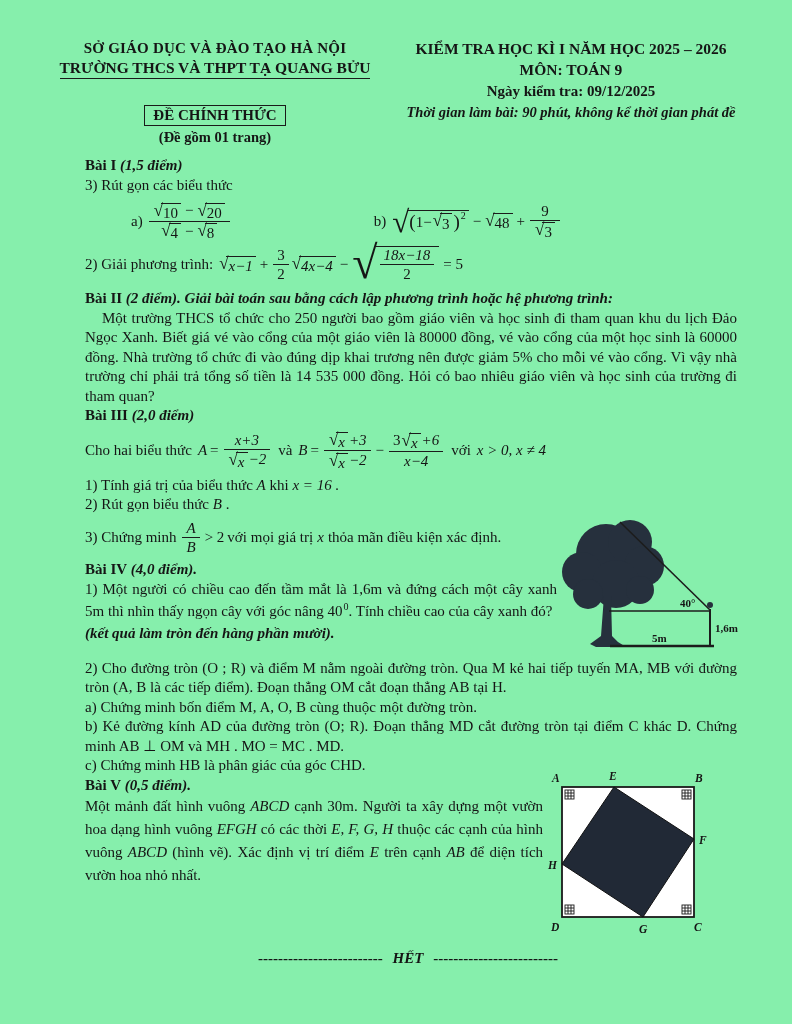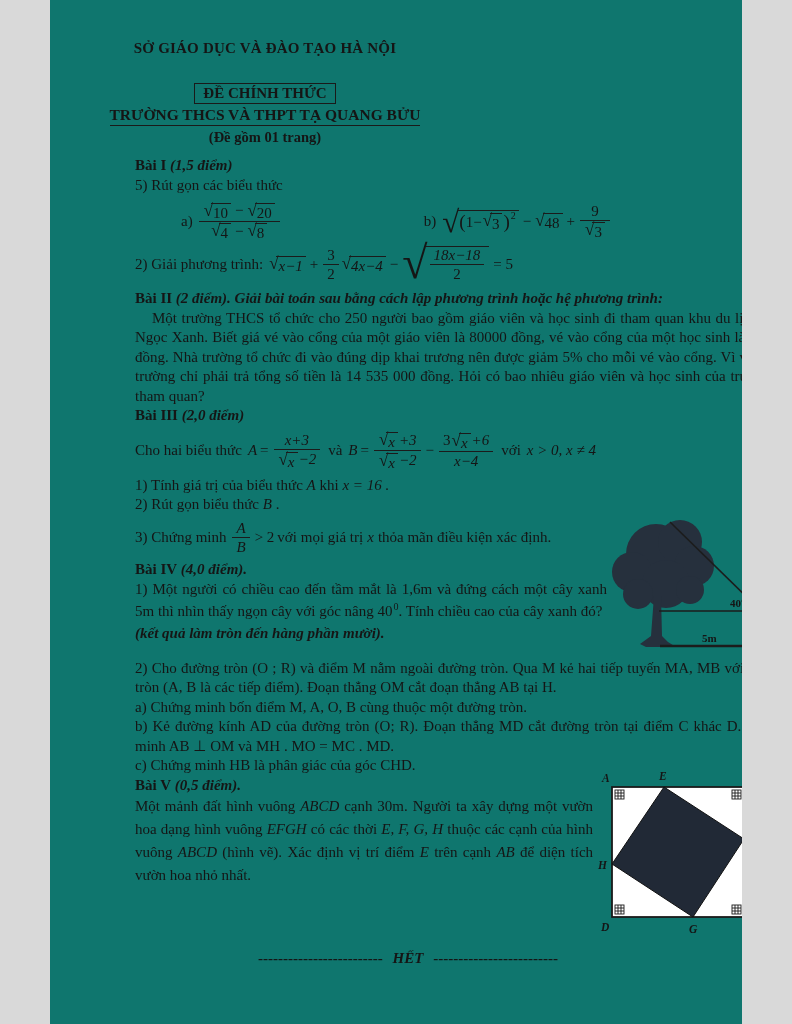--- a/index.html
+++ b/index.html
@@ -1,16 +1,16 @@
 <!DOCTYPE html>
 <html><head>
 <meta charset="utf-8">
 <style>
   html,body{margin:0;padding:0;background:#d9d9d9;}
-  #page{position:relative;width:692px;height:1024px;background:#0f766e;margin:0 auto;
+  #page{position:relative;width:792px;height:1024px;background:#86efac;margin:0 auto;
         font-family:"Liberation Serif", serif;color:#151515;overflow:hidden;}
   .b{font-weight:bold;}
   .i{font-style:italic;}
   .bi{font-weight:bold;font-style:italic;}
 
   
   .hdr{position:absolute;top:40px;left:40px;right:40px;display:flex;}
   .h-left{width:350px;text-align:center;}
   .h-right{flex:1;text-align:center;}
   .h-left .l1{font-size:15px;font-weight:bold;letter-spacing:.2px;}
@@ -53,31 +53,37 @@
   .footer{position:absolute;top:950px;left:12px;width:100%;text-align:center;font-size:15px;font-weight:bold;}
 </style>
 </head>
 <body>
 
 <div id="page">
 
   <div class="hdr">
     <div class="h-left">
       <div class="l1">SỞ GIÁO DỤC VÀ ĐÀO TẠO HÀ NỘI</div>
+      <div><span class="l2">TRƯỜNG THCS VÀ THPT TẠ QUANG BỬU</span></div>
       <div><span class="stamp">ĐỀ CHÍNH THỨC</span></div>
-      <div><span class="l2">TRƯỜNG THCS VÀ THPT TẠ QUANG BỬU</span></div>
       <div class="pnote">(Đề gồm 01 trang)</div>
+    </div>
+    <div class="h-right">
+      <div class="r1">KIỂM TRA HỌC KÌ I NĂM HỌC 2025 – 2026</div>
+      <div class="r2">MÔN: TOÁN 9</div>
+      <div class="r3">Ngày kiểm tra: 09/12/2025</div>
+      <div class="r4">Thời gian làm bài: 90 phút, không kể thời gian phát đề</div>
     </div>
   </div>
 
   <div class="content">
 
     <div>
       <p class="sec-h"><span class="b">Bài I</span> <span class="bi">(1,5 điểm)</span></p>
-      <p>5) Rút gọn các biểu thức</p>
+      <p>3) Rút gọn các biểu thức</p>
       <div class="mrow" style="margin:7px 0 5px 0;">
         <div class="mrow" style="margin-left:46px;">
           <span>a)</span>
           <span class="frac gap6">
             <span class="fn"><span class="sqrt">
                   <span class="rad">10</span>
                 </span><span class="op">−</span><span class="sqrt">
                   <span class="rad">20</span>
                 </span></span>
             <span class="fd"><span class="sqrt">

